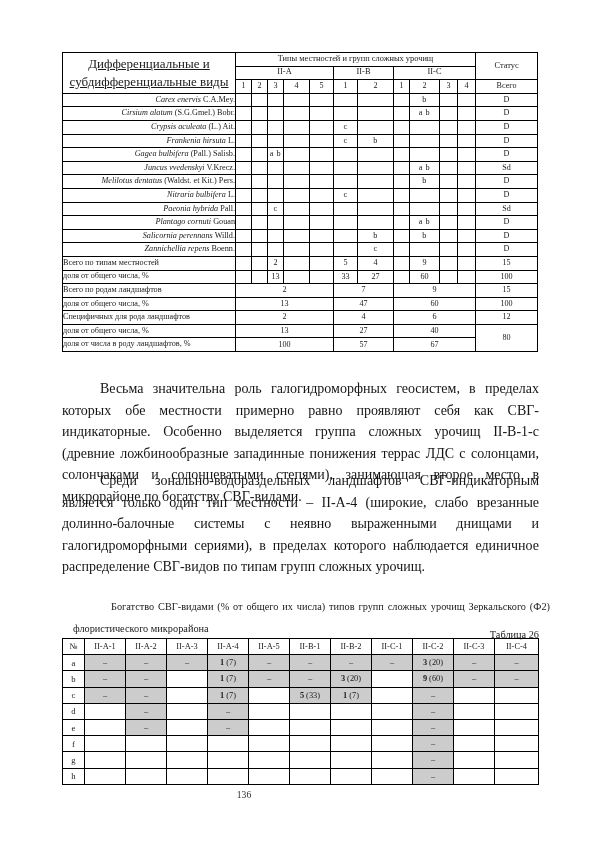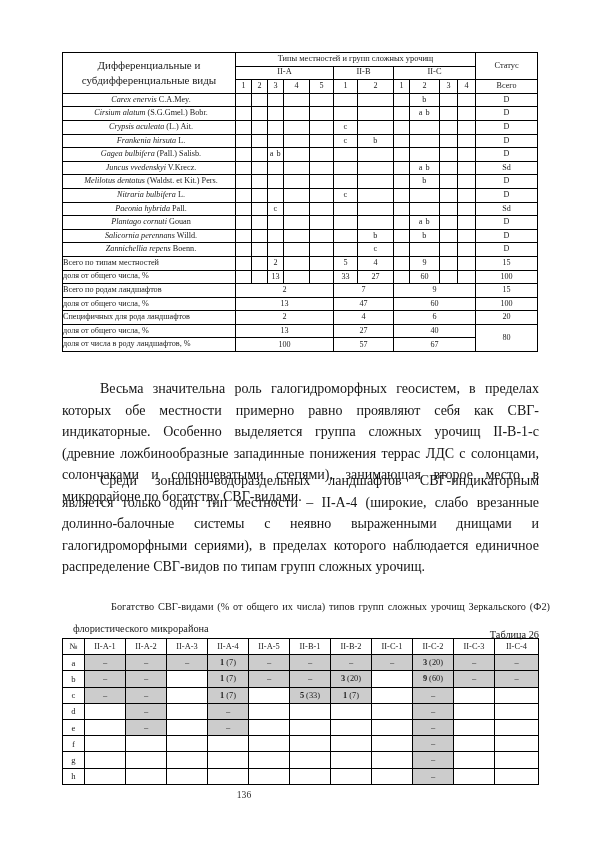--- a/index.html
+++ b/index.html
@@ -43,35 +43,36 @@
     text-align: center;
     vertical-align: middle;
     font-weight: normal;
     height: 12.6px;
   }
   .t1 .hdr-top { border-top: 1.3px solid #000; }
   .t1 .thickleft { border-left: 1.3px solid #000; }
   .t1 .thickright { border-right: 1.3px solid #000; }
   .t1 .thickbottom { border-bottom: 1.3px solid #000; }
   .t1 .sp-name {
-    text-align: center;
+    text-align: right;
     padding-left: 4px;
     white-space: nowrap;
     font-size: 8.2px;
   }
   .t1 .sp-name i { font-style: italic; }
   .t1 .sum-label {
     text-align: left;
     white-space: nowrap;
     font-size: 8.2px;
   }
   .t1 .diffhead {
-    font-size: 11px;
+    font-size: 13px;
     line-height: 1.35;
     padding: 0 4px;
+    text-decoration: underline;
   }
   .t1 .grouphead { font-size: 8.4px; }
   .t1 .mark { font-size: 8.2px; letter-spacing: 0.6px; }
 
   
   .para {
     position: absolute;
     left: 62px;
     width: 477px;
     font-size: 14px;
@@ -405,21 +406,21 @@
             <td class="thickleft" colspan="5">13</td>
             <td class="thickleft" colspan="2">47</td>
             <td class="thickleft" colspan="4">60</td>
             <td class="thickleft thickright">100</td>
           </tr>
           <tr>
             <td class="sum-label thickleft">Специфичных для рода ландшафтов</td>
             <td class="thickleft" colspan="5">2</td>
             <td class="thickleft" colspan="2">4</td>
             <td class="thickleft" colspan="4">6</td>
-            <td class="thickleft thickright">20</td>
+            <td class="thickleft thickright">12</td>
           </tr>
           <tr>
             <td class="sum-label thickleft">доля от общего числа, %</td>
             <td class="thickleft" colspan="5">13</td>
             <td class="thickleft" colspan="2">27</td>
             <td class="thickleft" colspan="4">40</td>
             <td class="thickleft thickright" rowspan="2">80</td>
           </tr>
           <tr>
             <td class="sum-label thickleft thickbottom">доля от числа в роду ландшафтов, %</td>

